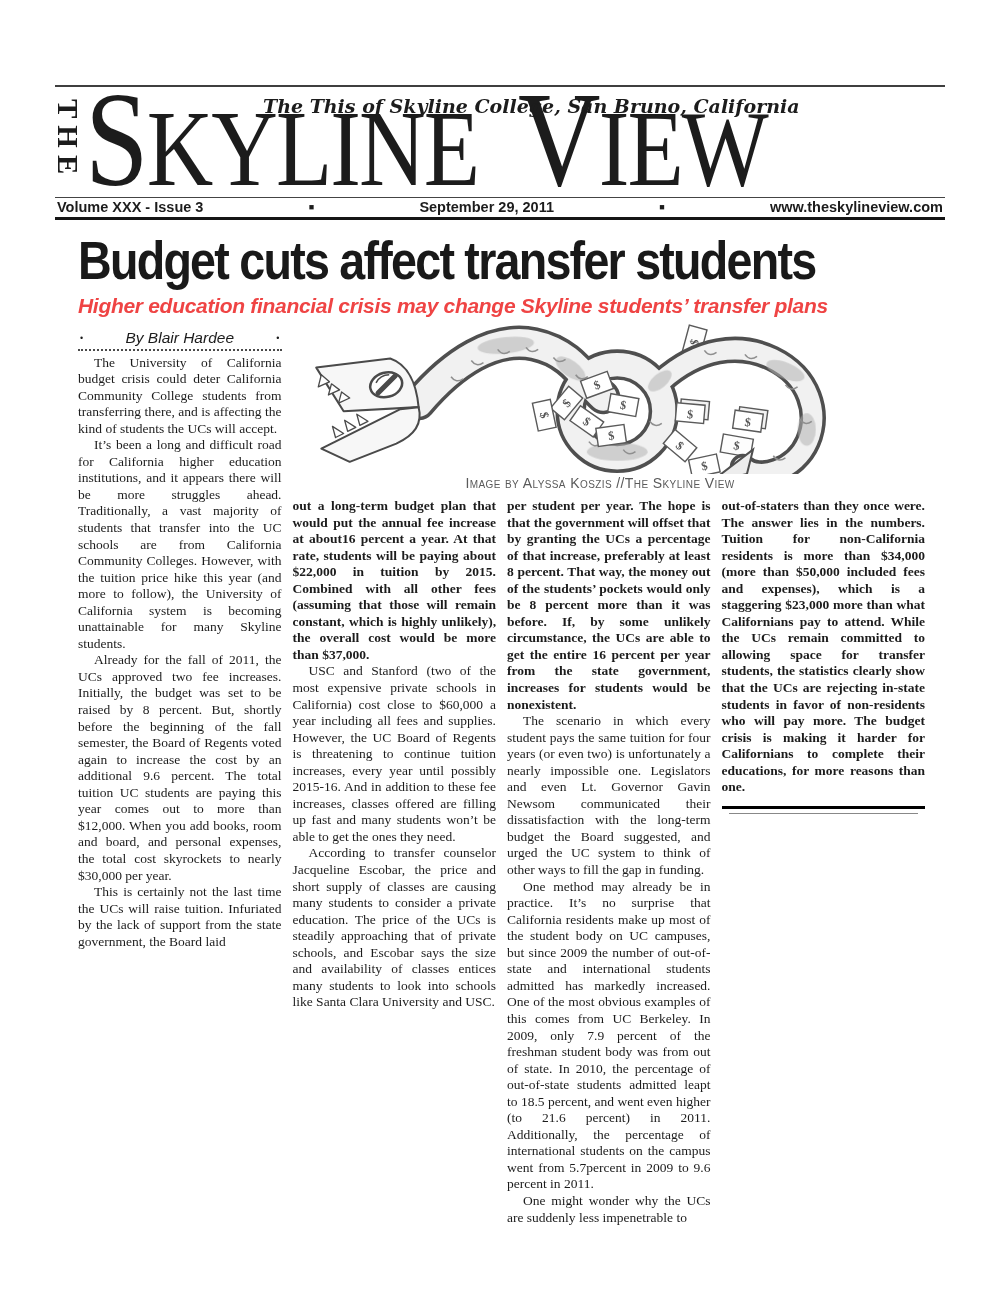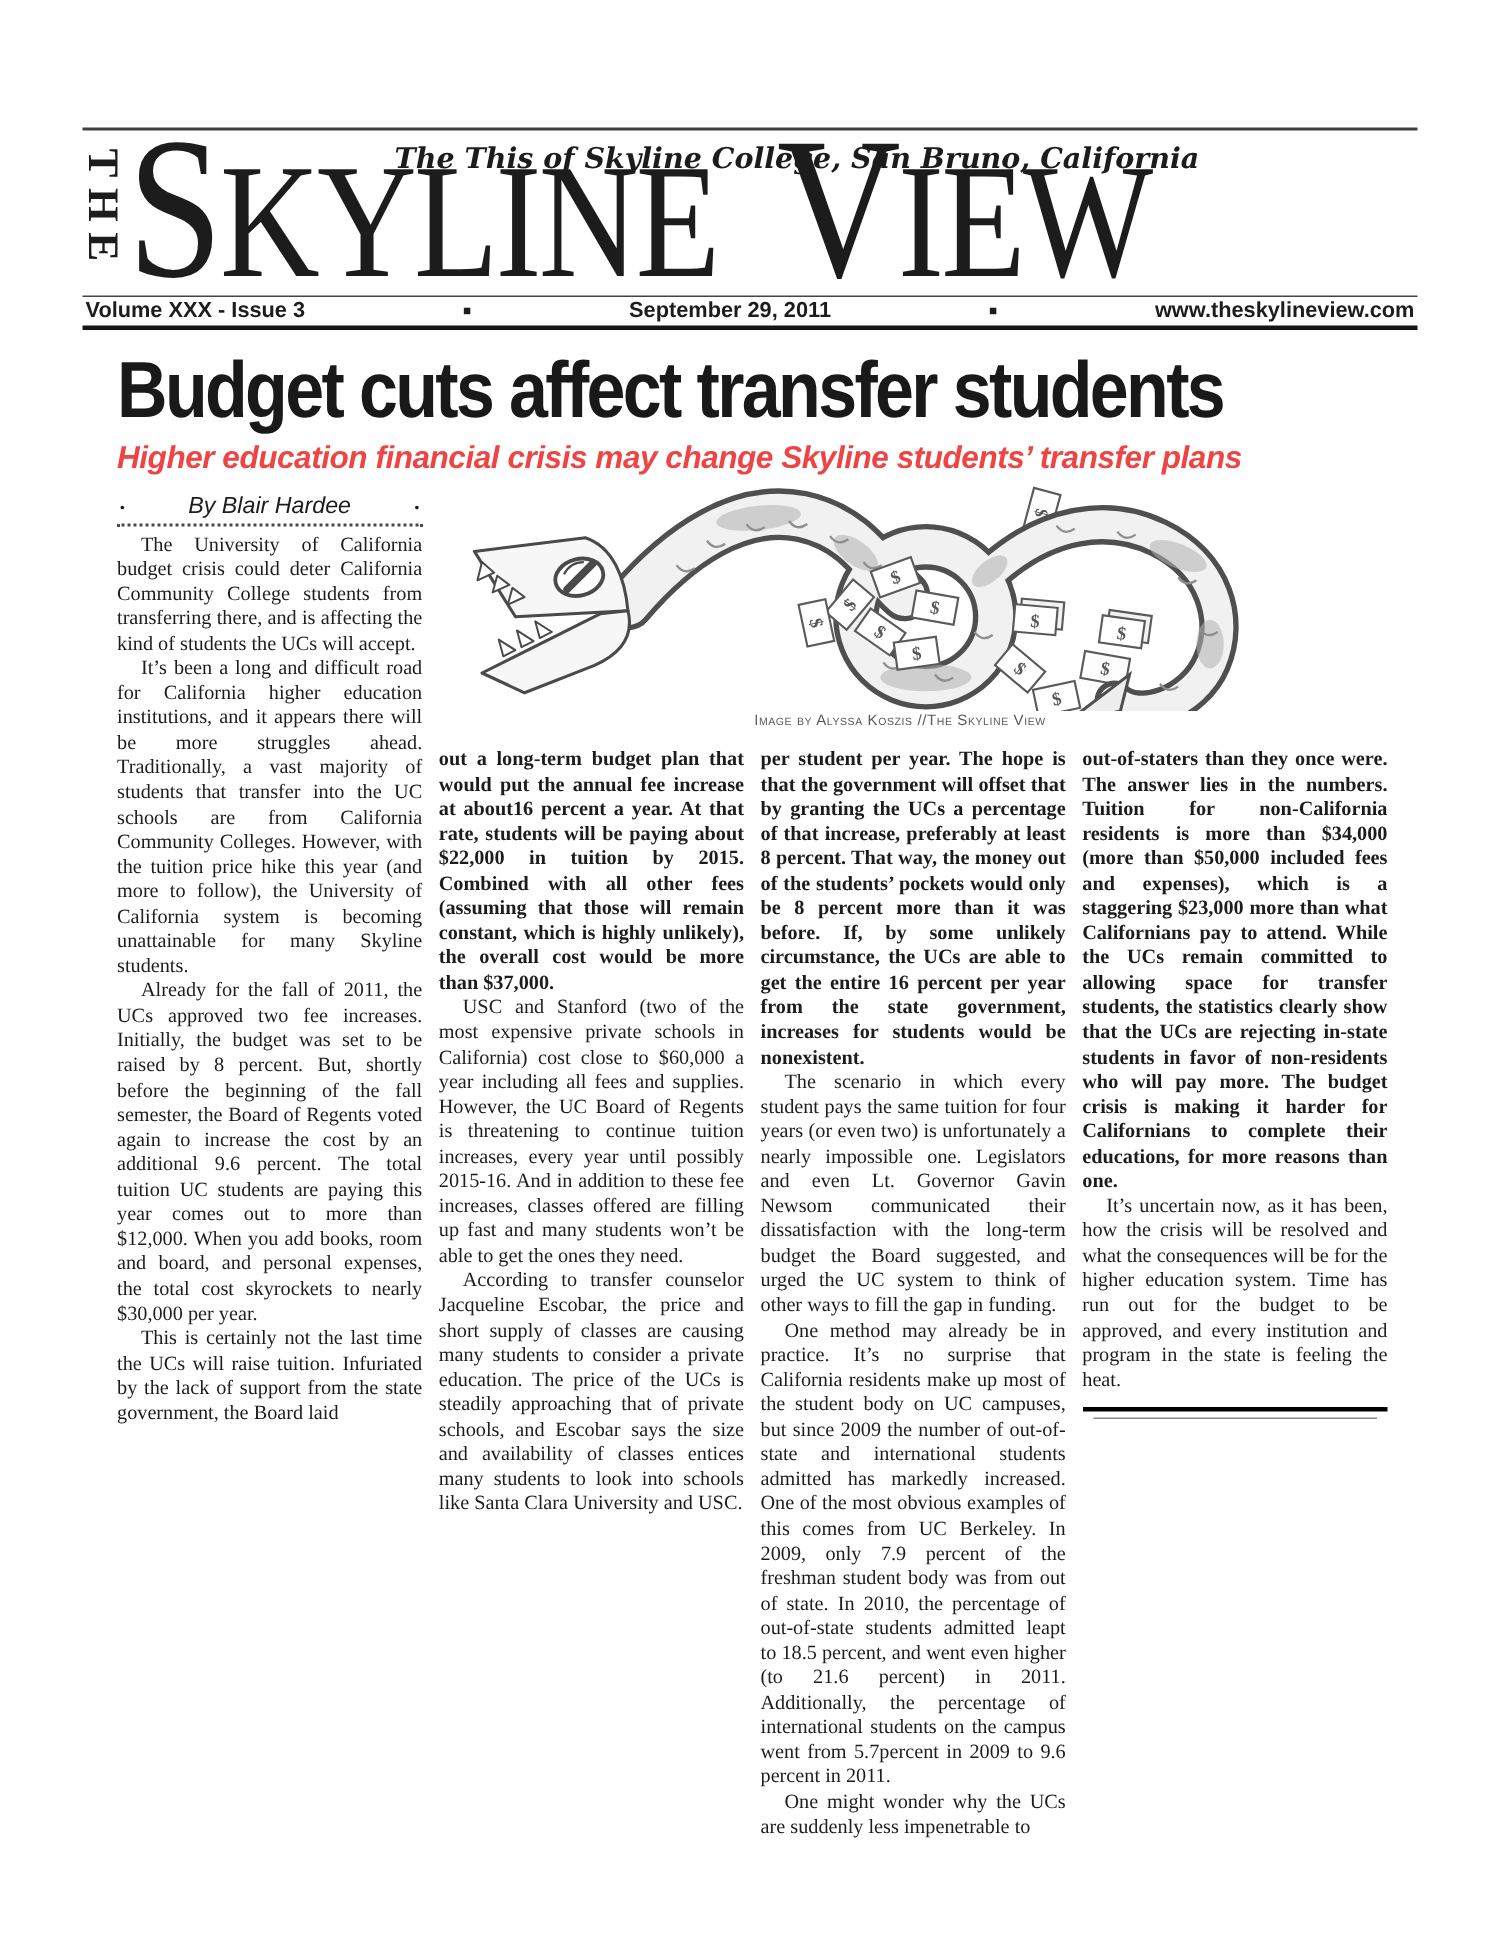--- a/index.html
+++ b/index.html
@@ -43,21 +43,21 @@
   .col p.noindent{text-indent:0;font-weight:bold;}
   .col.below{padding-top:168px;}
 
   .byline{display:flex;justify-content:space-between;align-items:center;
           font-family:"Liberation Sans",sans-serif;font-style:italic;font-size:15.5px;
           border-bottom:2px dotted #4a4a4a;padding:0 2px 2px 2px;margin-bottom:4px;}
   .byline .b{font-size:9px;font-style:normal;}
 
   .illustration{position:absolute;left:222px;top:-8px;width:600px;margin:0;z-index:2;}
   .illustration svg{display:block;width:600px;height:152px;}
-  .img-credit{text-align:center;font-family:"Liberation Sans",sans-serif;font-size:10px;
+  .img-credit{text-align:center;font-family:"Liberation Sans",sans-serif;font-size:14px;
               font-variant:small-caps;letter-spacing:.4px;color:#5a5a5a;margin-top:1px;}
 
   .end-rule{margin-top:10px;}
   .er1{border-top:3px solid #000;}
   .er2{border-top:1px solid #888;width:93%;margin:4px auto 0 auto;}
 </style>
 </head>
 <body>
 
 <div class="page">
@@ -229,21 +229,20 @@
 
       <div class="col below">
         <p class="noindent">per student per year. The hope is that the government will offset that by granting the UCs a percentage of that increase, preferably at least 8 percent. That way, the money out of the students’ pockets would only be 8 percent more than it was before. If, by some unlikely circumstance, the UCs are able to get the entire 16 percent per year from the state government, increases for students would be nonexistent.</p>
         <p>The scenario in which every student pays the same tuition for four years (or even two) is unfortunately a nearly impossible one. Legislators and even Lt. Governor Gavin Newsom communicated their dissatisfaction with the long-term budget the Board suggested, and urged the UC system to think of other ways to fill the gap in funding.</p>
         <p>One method may already be in practice. It’s no surprise that California residents make up most of the student body on UC campuses, but since 2009 the number of out-of-state and international students admitted has markedly increased. One of the most obvious examples of this comes from UC Berkeley. In 2009, only 7.9 percent of the freshman student body was from out of state. In 2010, the percentage of out-of-state students admitted leapt to 18.5 percent, and went even higher (to 21.6 percent) in 2011. Additionally, the percentage of international students on the campus went from 5.7percent in 2009 to 9.6 percent in 2011.</p>
         <p>One might wonder why the UCs are suddenly less impenetrable to</p>
       </div>
 
       <div class="col below">
         <p class="noindent">out-of-staters than they once were. The answer lies in the numbers. Tuition for non-California residents is more than $34,000 (more than $50,000 included fees and expenses), which is a staggering $23,000 more than what Californians pay to attend. While the UCs remain committed to allowing space for transfer students, the statistics clearly show that the UCs are rejecting in-state students in favor of non-residents who will pay more. The budget crisis is making it harder for Californians to complete their educations, for more reasons than one.</p>
-        <p>It’s uncertain now, as it has been, how the crisis will be resolved and what the consequences will be for the higher education system. Time has run out for the budget to be approved, and every institution and program in the state is feeling the heat.</p>
         <div class="end-rule">
           <div class="er1"></div>
           <div class="er2"></div>
         </div>
       </div>
 
     </div>
   </main>
 </div>
 

